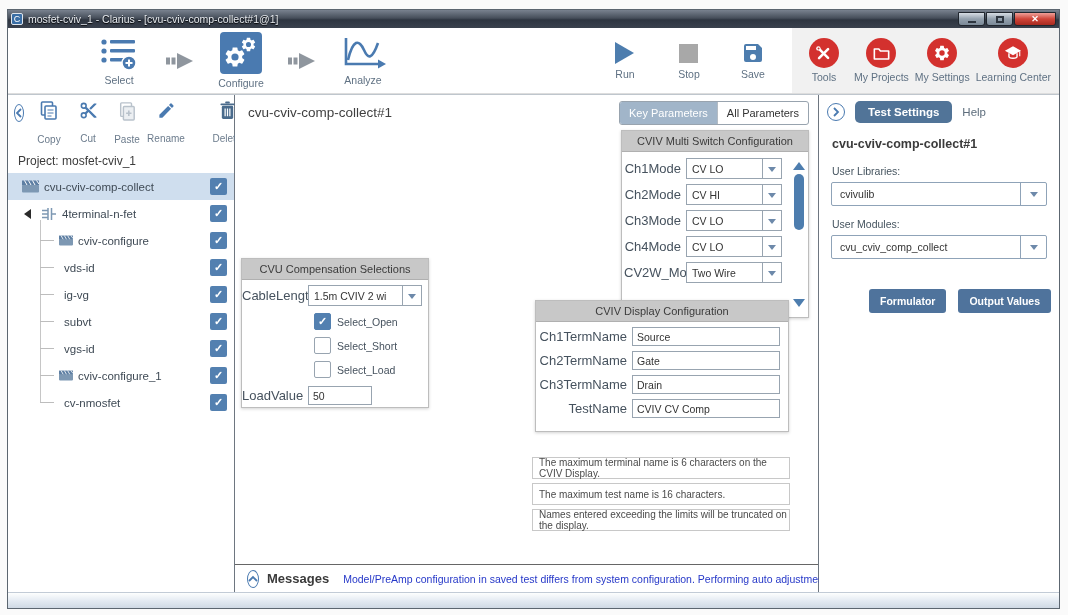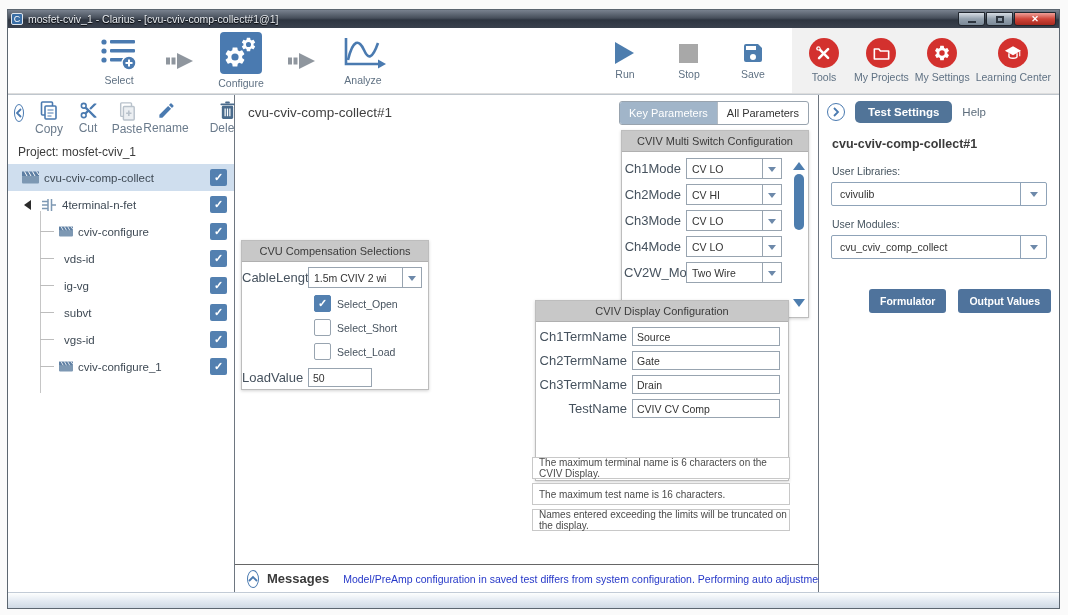--- a/index.html
+++ b/index.html
@@ -34,21 +34,21 @@
 
   
   .content { position:absolute; top:84px; bottom:16px; left:0; right:0; display:flex; border-top:1px solid #bfc6cd; }
   .sidebar { width:227px; border-right:1px solid #6e7680; background:#fff; display:flex; flex-direction:column; }
   .main { flex:1; position:relative; background:#fff; border-right:1px solid #6e7680; }
   .right { width:240px; position:relative; background:#fff; }
 
   
   .side-tools { display:flex; align-items:flex-start; padding:6px 6px 2px 6px; gap:11px; }
   .stool { display:flex; flex-direction:column; align-items:center; min-width:28px; }
-  .stool-label { font-size:12px; color:#6b7b8c; margin-top:1px; }
+  .stool-label { font-size:10px; color:#6b7b8c; margin-top:13px; }
   .circle-btn { width:18px; height:18px; border:1.5px solid #4a7ab0; border-radius:50%; display:flex; align-items:center; justify-content:center; margin-top:3px; }
   .project-label { font-size:12px; color:#3b3b3b; padding:7px 10px 5px 10px; }
   .tree { position:relative; flex:1; }
   .guide { position:absolute; left:32px; top:47px; width:1px; height:182px; background:#c6c6c6; }
   .trow { height:27px; display:flex; align-items:center; position:relative; padding-right:7px; cursor:default; }
   .trow.selected { background:#cfdeee; }
   .tick { width:14px; height:1px; background:#bdbdbd; margin-right:5px; flex:none; }
   .expander { width:0; height:0; border-right:7px solid #2b2b2b; border-top:5px solid transparent; border-bottom:5px solid transparent; margin:0 10px 0 8px; }
   .tlabel { font-size:11.5px; color:#3f4a55; margin-left:5px; white-space:nowrap; }
   .cb { width:17px; height:17px; background:#5380b0; border-radius:2px; margin-left:auto; display:flex; align-items:center; justify-content:center; flex:none; }
@@ -75,31 +75,31 @@
   .tinput { border:1px solid #98a4b0; height:19px; font-size:10.5px; font-family:"Liberation Sans",sans-serif; color:#333; padding:0 4px; flex:1; min-width:0; }
 
   #switch-panel { left:386px; top:35px; width:188px; height:188px; }
   #switch-panel .rows { padding:1px 20px 0 2px; }
   #switch-panel .plabel { width:62px; }
   .vscroll { position:absolute; right:2px; top:25px; bottom:4px; width:14px; }
   .varrow-up { width:0;height:0;border:6px solid transparent;border-bottom:8px solid #4d7dae; margin:0 auto; }
   .varrow-dn { width:0;height:0;border:6px solid transparent;border-top:8px solid #4d7dae; margin:0 auto; position:absolute; bottom:0; left:1px; }
   .vthumb { position:absolute; top:18px; left:2px; width:10px; height:56px; background:#4d7dae; border-radius:5px; }
 
-  #comp-panel { left:6px; top:145px; width:188px; height:150px; }
+  #comp-panel { left:6px; top:163px; width:188px; height:150px; }
   #comp-panel .plabel { width:66px; }
   .cbx-row { display:flex; align-items:center; margin:7px 0 0 72px; }
   .cbx { width:17px; height:17px; border:1px solid #98a4b0; background:#fff; border-radius:2px; display:flex; align-items:center; justify-content:center; flex:none; }
   .cbx.checked { background:#5380b0; border-color:#5380b0; }
   .cbx.checked::after { content:"✓"; color:#fff; font-size:11px; font-weight:bold; }
   .cbx-label { font-size:10.5px; color:#46525e; margin-left:6px; }
   #load-row { margin-top:8px; }
   #load-row .tinput { max-width:64px; }
 
-  #display-panel { left:300px; top:205px; width:254px; height:181px; }
+  #display-panel { left:300px; top:205px; width:254px; height:132px; }
   #display-panel .plabel { width:96px; }
   #display-panel .prow { margin:5px 8px 0 0; }
 
   .note { position:absolute; left:297px; width:258px; height:22px; border:1px solid #c8c8c8; background:#fff; font-size:10px; color:#4a4a4a; display:flex; align-items:center; padding-left:6px; }
 
   
   .messages { position:absolute; left:0; right:0; bottom:0; height:28px; border-top:1px solid #666; background:#fff; display:flex; align-items:center; padding-left:12px; }
   .msg-label { font-size:13px; font-weight:bold; color:#3a3a3a; margin-left:8px; }
   .msg-text { font-size:10.5px; color:#2638c8; margin-left:14px; white-space:nowrap; }
 
@@ -385,20 +385,25 @@
               <svg width="14" height="11" viewBox="0 0 17 13">
                 <rect x="0" y="4.5" width="17" height="8" rx="1" fill="#7d98b3"></rect>
                 <rect x="0" y="0.5" width="17" height="4.5" fill="#5e7fa3"></rect>
                 <path d="M2.5 0.5 L5 5 M6.5 0.5 L9 5 M10.5 0.5 L13 5 M14.5 0.5 L17 4" stroke="#fff" stroke-width="1"></path>
               </svg>
             </span>
           <span class="tlabel">cviv-configure_1</span>
           <span class="cb"></span>
         </div>
 
+        <div class="trow pl2">
+          <span class="tick"></span>
+          <span class="tlabel">cv-nmosfet</span>
+          <span class="cb"></span>
+        </div>
       </div>
     </div>
 
     <div class="main">
       <div class="main-title">cvu-cviv-comp-collect#1</div>
       <div class="param-tabs">
         <div class="ptab active">Key Parameters</div>
         <div class="ptab inactive">All Parameters</div>
       </div>
 

